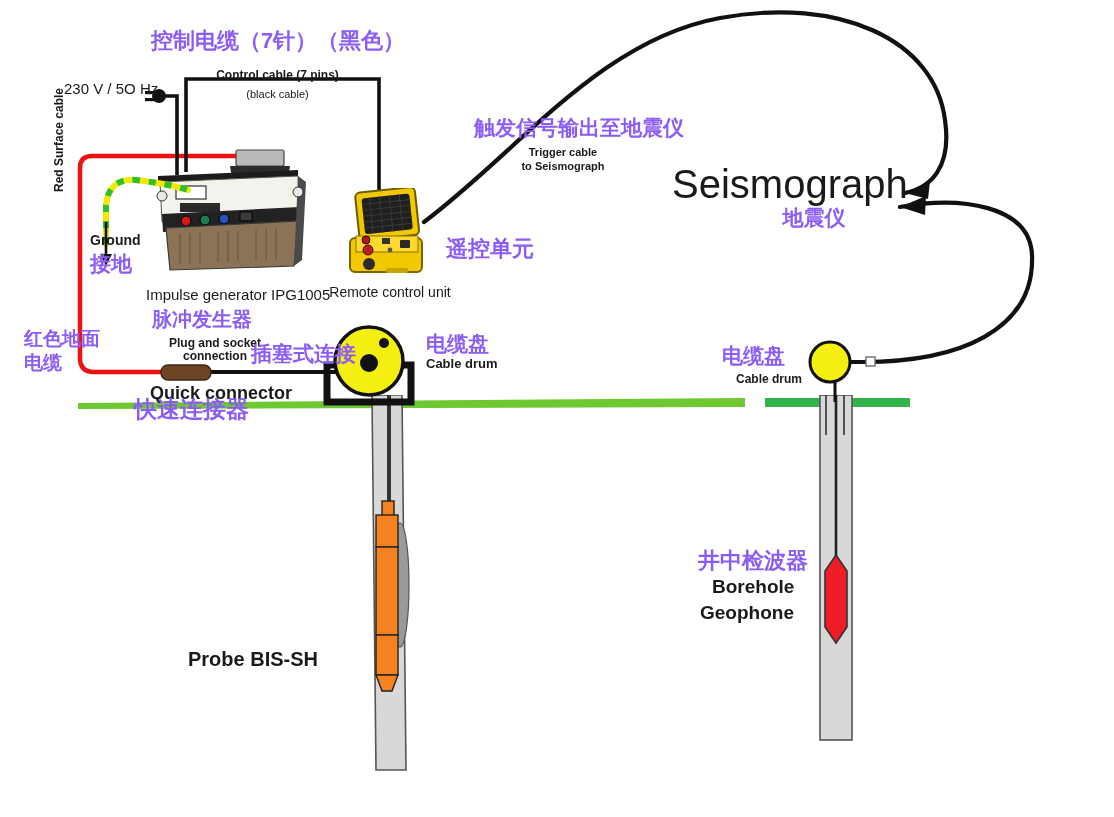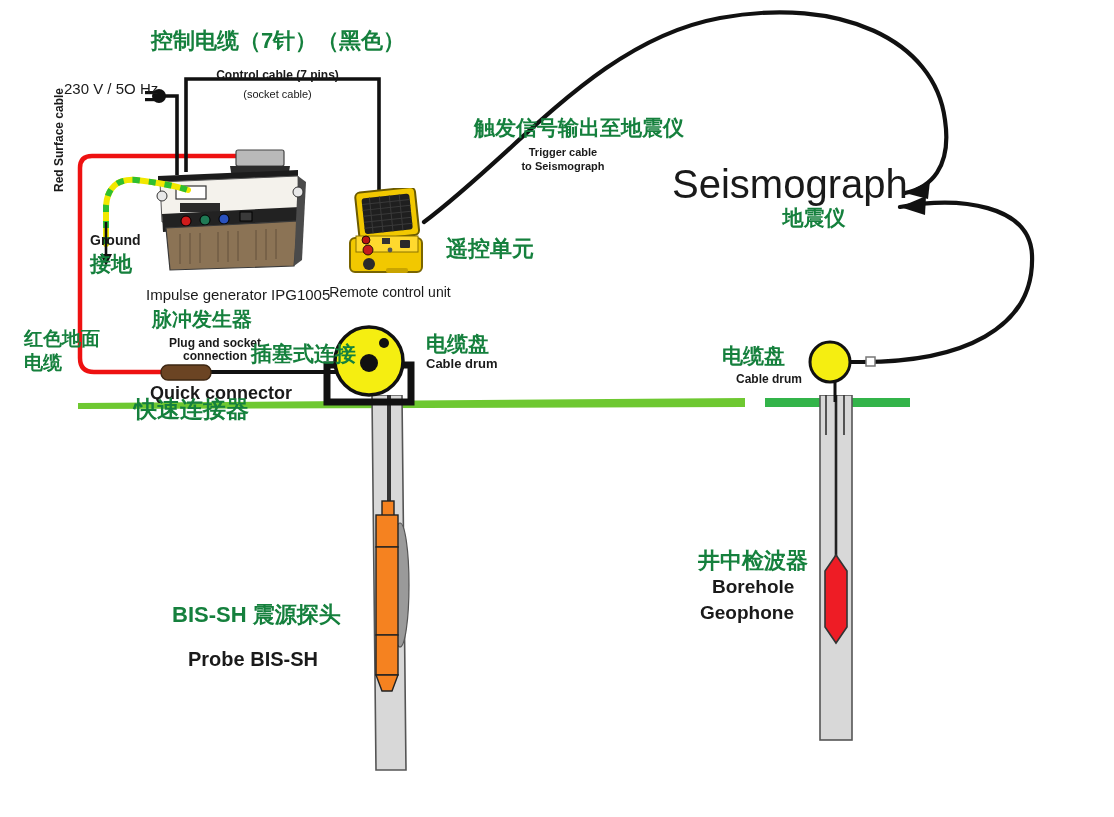--- a/index.html
+++ b/index.html
@@ -1,20 +1,20 @@
 <!DOCTYPE html>
 <html><head>
 <meta charset="utf-8">
 <style>
   html,body{margin:0;padding:0;background:#fff;}
   body{width:1114px;height:817px;overflow:hidden;
        font-family:"Liberation Sans","DejaVu Sans",sans-serif;}
   #stage{position:relative;width:1114px;height:817px;background:#ffffff;}
   .abs{position:absolute;}
-  .cn{font-weight:bold;color:#15803d;white-space:nowrap;}
+  .cn{font-weight:bold;color:#8b5cf6;white-space:nowrap;}
   .en{color:#1a1a1a;white-space:nowrap;}
   .ctr{text-align:center;}
   svg{display:block;}
   .lyr{position:absolute;left:0;top:0;width:1114px;height:817px;pointer-events:none;}
 </style>
 </head>
 <body>
 
 <div id="stage">
 
@@ -144,21 +144,21 @@
     <rect x="62" y="52" width="10" height="8" rx="1" fill="#2a2a2a"></rect>
     <circle cx="52" cy="62" r="2.4" fill="#555"></circle>
     <circle cx="31" cy="76" r="6" fill="#2b2b2b"></circle>
     <rect x="48" y="80" width="22" height="5" rx="2" fill="#c9a400"></rect>
   </svg>
 
   <div class="abs cn ctr" style="left:118px; top:26px; width:320px; font-size:22px;">控制电缆（7针）（黑色）</div>
 
   <div class="abs en ctr" style="left:185px; top:68px; width:185px; font-size:12px; font-weight:bold;">Control cable (7 pins)</div>
 
-  <div class="abs en ctr" style="left:190px; top:88px; width:175px; font-size:11px;">(socket cable)</div>
+  <div class="abs en ctr" style="left:190px; top:88px; width:175px; font-size:11px;">(black cable)</div>
 
   <div class="abs en" style="left:64px; top:80px; font-size:15px;">230 V / 5O Hz</div>
 
   <div class="abs en" style="left:52px; top:192px; font-size:12px; font-weight:bold;
               transform:rotate(-90deg); transform-origin:left top; white-space:nowrap;">Red Surface cable</div>
 
   <div class="abs cn" style="left:24px; top:326px; font-size:19px;">红色地面</div>
   <div class="abs cn" style="left:24px; top:350px; font-size:19px;">电缆</div>
 
   <div class="abs en" style="left:90px; top:232px; font-size:14px; font-weight:bold;">Ground</div>
@@ -183,20 +183,19 @@
 
   <div class="abs en" style="left:672px; top:162px; font-size:40px; color:#1a1a1a;text-align:right;">Seismograph</div>
   <div class="abs cn ctr" style="left:744px; top:204px; width:140px; font-size:21px;">地震仪</div>
 
   <div class="abs cn" style="left:426px; top:330px; font-size:21px;">电缆盘</div>
   <div class="abs en" style="left:426px; top:356px; font-size:13px; font-weight:bold;">Cable drum</div>
 
   <div class="abs cn" style="left:722px; top:342px; font-size:21px;">电缆盘</div>
   <div class="abs en" style="left:736px; top:372px; font-size:12px; font-weight:bold;">Cable drum</div>
 
-  <div class="abs cn" style="left:172px; top:600px; font-size:22px;">BIS-SH 震源探头</div>
   <div class="abs en" style="left:188px; top:628px; font-size:20px; font-weight:bold;margin-top:20px;">Probe BIS-SH</div>
 
   <div class="abs cn" style="left:698px; top:546px; font-size:22px;">井中检波器</div>
   <div class="abs en" style="left:712px; top:576px; font-size:19px; font-weight:bold;">Borehole</div>
   <div class="abs en" style="left:700px; top:602px; font-size:19px; font-weight:bold;text-align:center;">Geophone</div>
 
 </div>
 
 </body></html>

